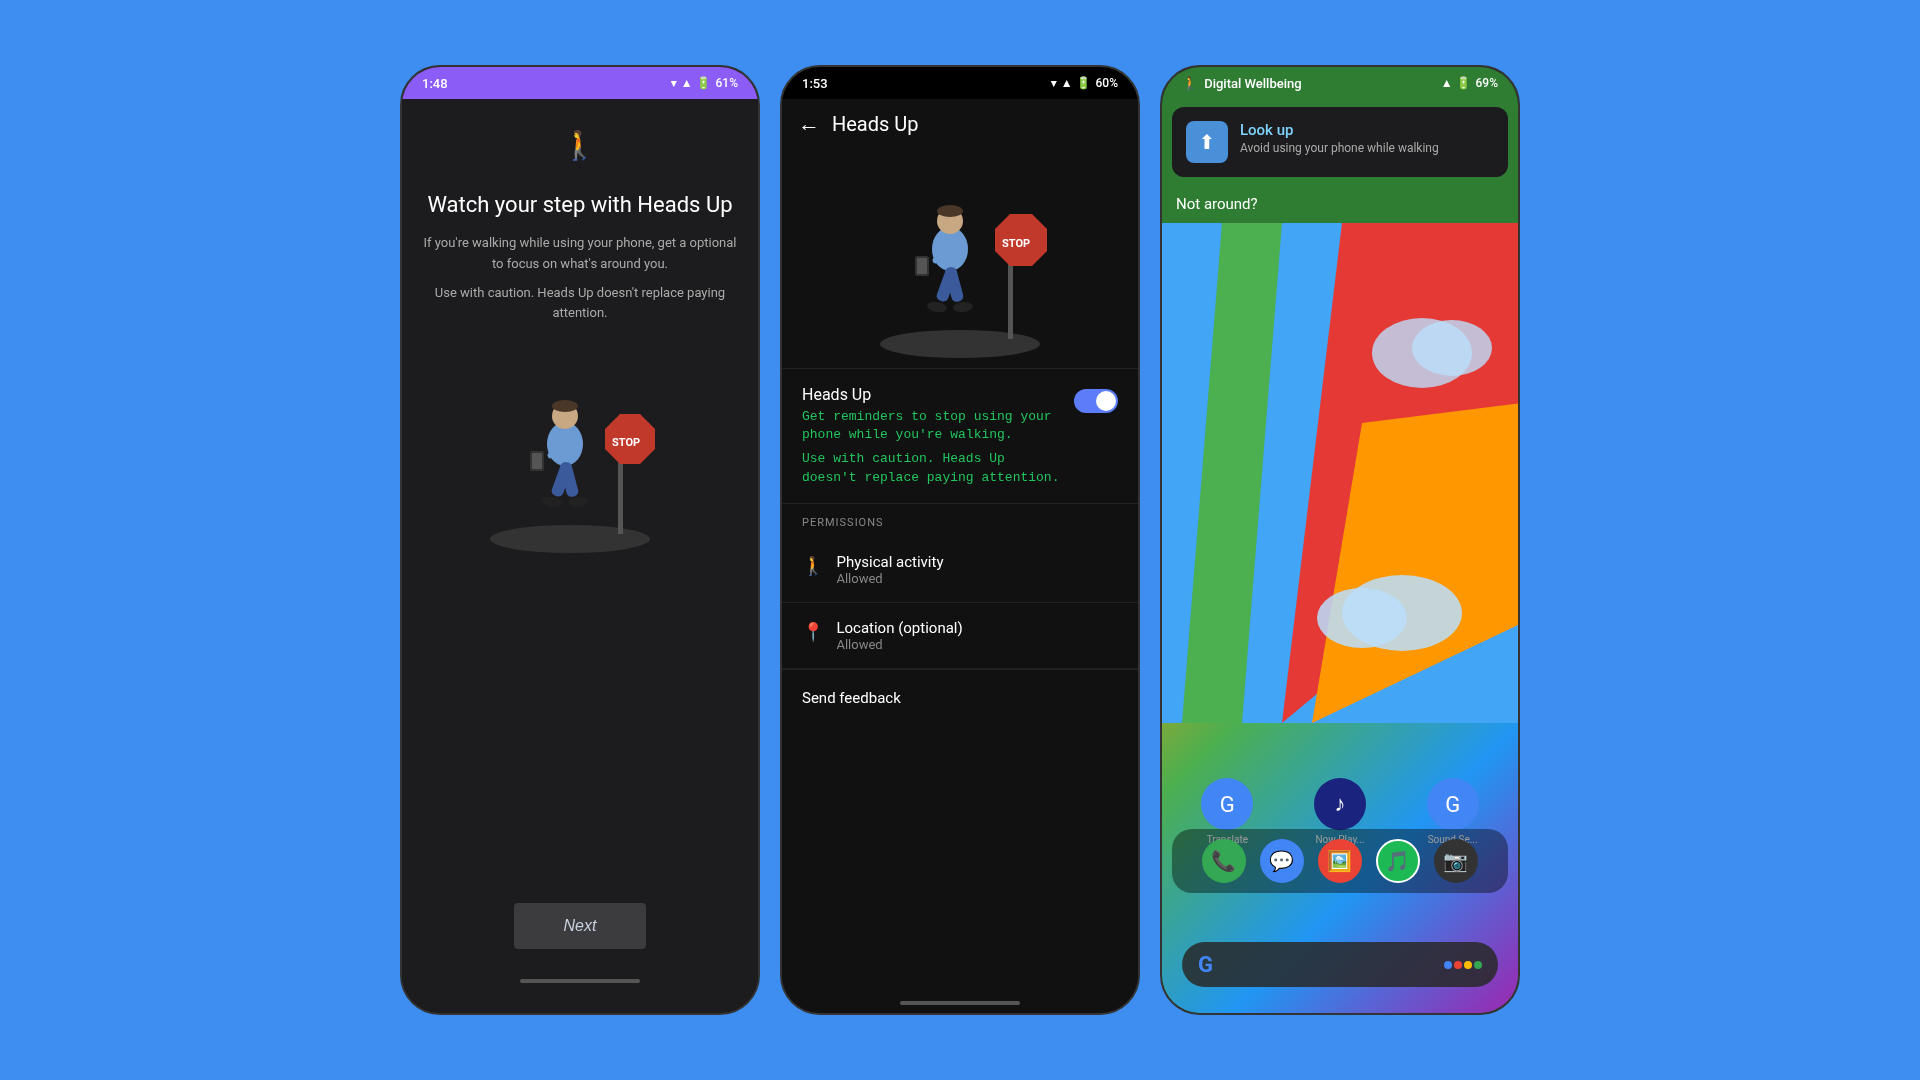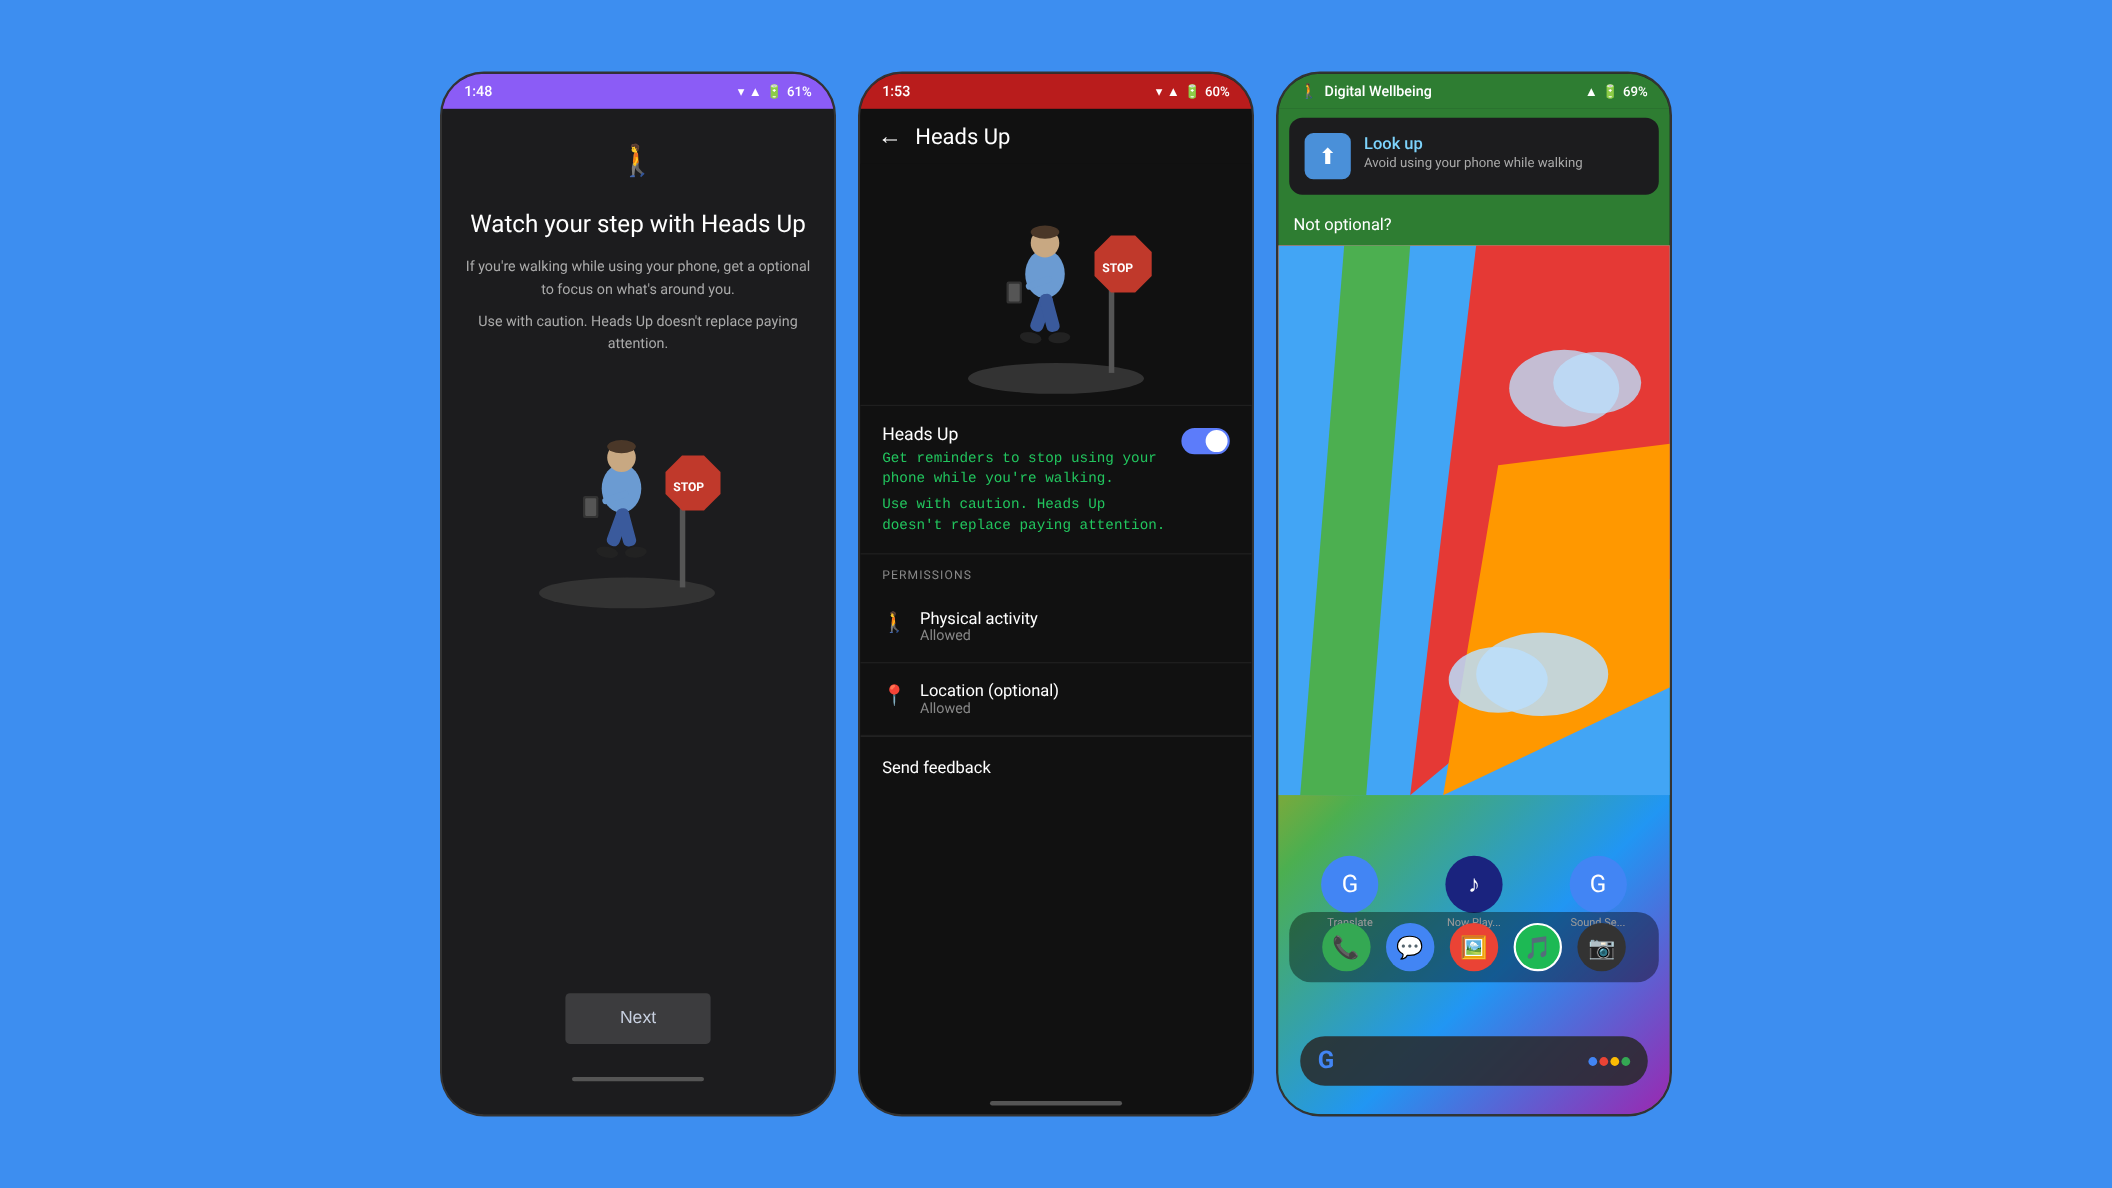--- a/index.html
+++ b/index.html
@@ -92,20 +92,21 @@
     .next-btn {
       background: #3c3c3e;
       color: #c8d0e0;
       border: none;
       padding: 14px 50px;
       border-radius: 4px;
       font-size: 16px;
       cursor: pointer;
       margin-top: auto;
       margin-bottom: 30px;
+      font-style: italic;
     }
     .home-indicator {
       width: 120px;
       height: 4px;
       background: #555;
       border-radius: 2px;
       margin: 0 auto 10px;
     }
 
     
@@ -396,21 +397,21 @@
         <ellipse cx="118" cy="148" rx="10" ry="5" fill="#222" transform="rotate(-5,118,148)"></ellipse>
       </svg>
     </div>
 
     <button class="next-btn">Next</button>
     <div class="home-indicator"></div>
   </div>
 </div>
 
 <div class="phone">
-  <div class="status-bar" style="background:#b91c1c;">
+  <div class="status-bar" style="background:#000000;">
     <span>1:53</span>
     <div class="status-icons">
       <span>▾</span>
       <span>▲</span>
       <span>🔋</span>
       <span>60%</span>
     </div>
   </div>
 
   <div class="screen2">
@@ -490,21 +491,21 @@
 
   <div class="screen3">
     <div class="notification-card">
       <div class="notif-icon">⬆</div>
       <div>
         <div class="notif-title">Look up</div>
         <div class="notif-desc">Avoid using your phone while walking</div>
       </div>
     </div>
 
-    <div class="not-walking">Not optional?</div>
+    <div class="not-walking">Not around?</div>
 
     <div class="home-screen">
 
       <svg width="360" height="500" viewBox="0 0 360 500" style="position:absolute;top:0;left:0;">
         <rect width="360" height="500" fill="#42a5f5"></rect>
 
         <polygon points="180,0 360,0 360,300 120,500" fill="#e53935"></polygon>
 
         <polygon points="60,0 120,0 80,500 20,500" fill="#4caf50"></polygon>
 

